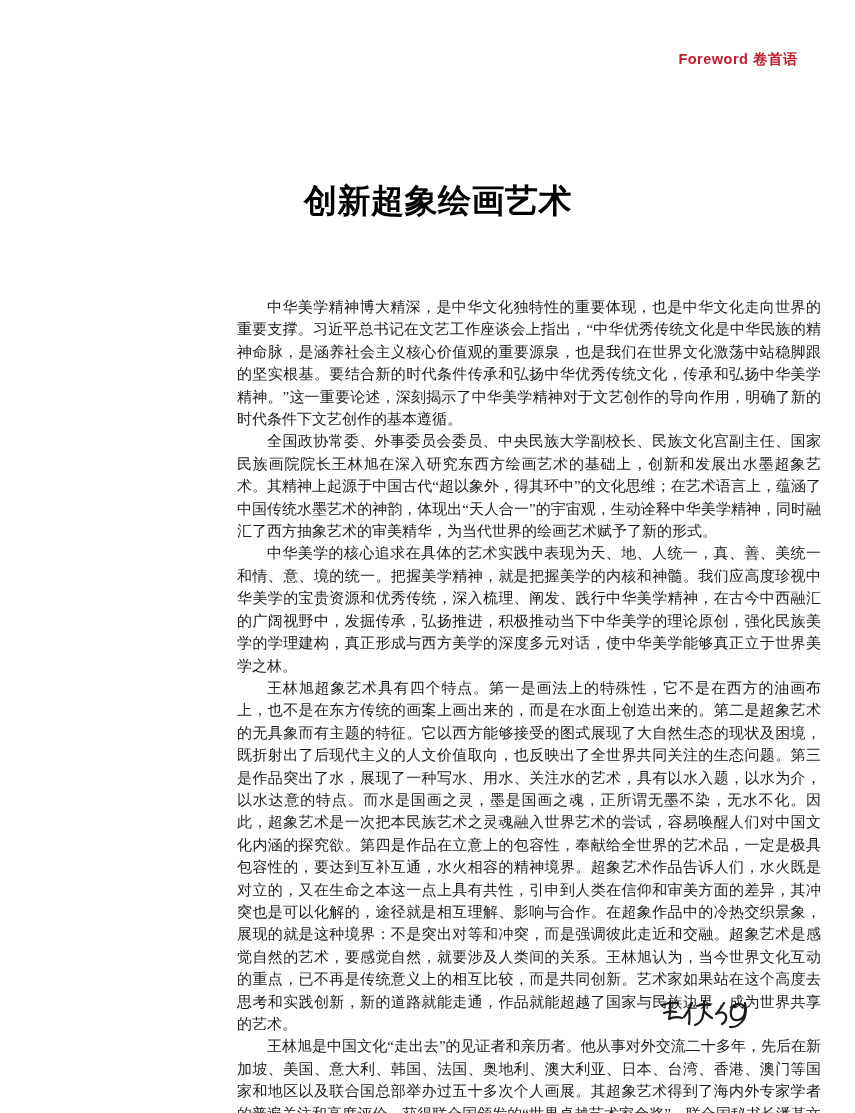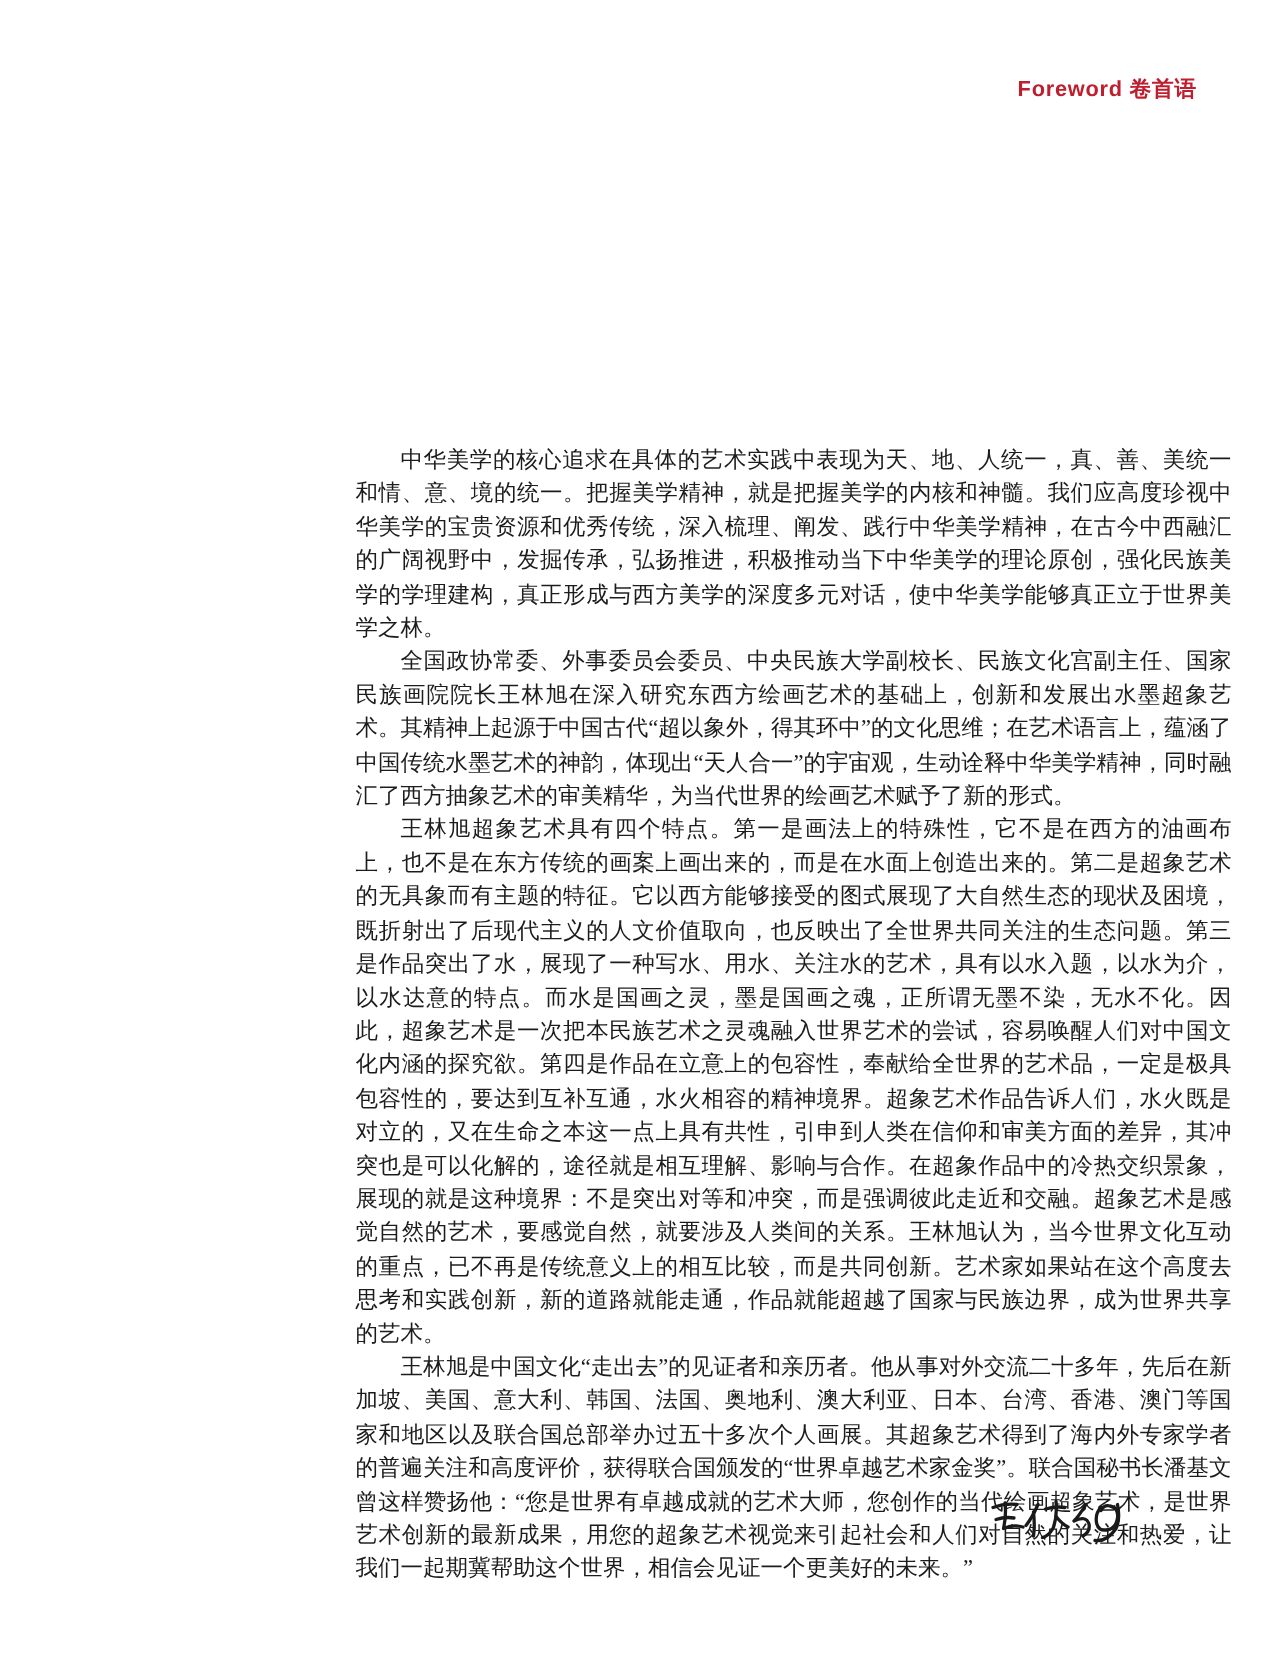--- a/index.html
+++ b/index.html
@@ -70,25 +70,27 @@
   }
 </style>
 </head>
 <body>
 
 <div class="page">
 
   <div class="foreword-header">Foreword  卷首语</div>
 
   <h1 class="title">
+    <span class="t-line indent">创新超象绘画艺术</span>
   </h1>
 
   <div class="article-body">
+    <p>中华美学精神博大精深，是中华文化独特性的重要体现，也是中华文化走向世界的重要支撑。习近平总书记在文艺工作座谈会上指出，“中华优秀传统文化是中华民族的精神命脉，是涵养社会主义核心价值观的重要源泉，也是我们在世界文化激荡中站稳脚跟的坚实根基。要结合新的时代条件传承和弘扬中华优秀传统文化，传承和弘扬中华美学精神。”这一重要论述，深刻揭示了中华美学精神对于文艺创作的导向作用，明确了新的时代条件下文艺创作的基本遵循。</p>
+    <p>全国政协常委、外事委员会委员、中央民族大学副校长、民族文化宫副主任、国家民族画院院长王林旭在深入研究东西方绘画艺术的基础上，创新和发展出水墨超象艺术。其精神上起源于中国古代“超以象外，得其环中”的文化思维；在艺术语言上，蕴涵了中国传统水墨艺术的神韵，体现出“天人合一”的宇宙观，生动诠释中华美学精神，同时融汇了西方抽象艺术的审美精华，为当代世界的绘画艺术赋予了新的形式。</p>
     <p>中华美学的核心追求在具体的艺术实践中表现为天、地、人统一，真、善、美统一和情、意、境的统一。把握美学精神，就是把握美学的内核和神髓。我们应高度珍视中华美学的宝贵资源和优秀传统，深入梳理、阐发、践行中华美学精神，在古今中西融汇的广阔视野中，发掘传承，弘扬推进，积极推动当下中华美学的理论原创，强化民族美学的学理建构，真正形成与西方美学的深度多元对话，使中华美学能够真正立于世界美学之林。</p>
-    <p>全国政协常委、外事委员会委员、中央民族大学副校长、民族文化宫副主任、国家民族画院院长王林旭在深入研究东西方绘画艺术的基础上，创新和发展出水墨超象艺术。其精神上起源于中国古代“超以象外，得其环中”的文化思维；在艺术语言上，蕴涵了中国传统水墨艺术的神韵，体现出“天人合一”的宇宙观，生动诠释中华美学精神，同时融汇了西方抽象艺术的审美精华，为当代世界的绘画艺术赋予了新的形式。</p>
     <p>王林旭超象艺术具有四个特点。第一是画法上的特殊性，它不是在西方的油画布上，也不是在东方传统的画案上画出来的，而是在水面上创造出来的。第二是超象艺术的无具象而有主题的特征。它以西方能够接受的图式展现了大自然生态的现状及困境，既折射出了后现代主义的人文价值取向，也反映出了全世界共同关注的生态问题。第三是作品突出了水，展现了一种写水、用水、关注水的艺术，具有以水入题，以水为介，以水达意的特点。而水是国画之灵，墨是国画之魂，正所谓无墨不染，无水不化。因此，超象艺术是一次把本民族艺术之灵魂融入世界艺术的尝试，容易唤醒人们对中国文化内涵的探究欲。第四是作品在立意上的包容性，奉献给全世界的艺术品，一定是极具包容性的，要达到互补互通，水火相容的精神境界。超象艺术作品告诉人们，水火既是对立的，又在生命之本这一点上具有共性，引申到人类在信仰和审美方面的差异，其冲突也是可以化解的，途径就是相互理解、影响与合作。在超象作品中的冷热交织景象，展现的就是这种境界：不是突出对等和冲突，而是强调彼此走近和交融。超象艺术是感觉自然的艺术，要感觉自然，就要涉及人类间的关系。王林旭认为，当今世界文化互动的重点，已不再是传统意义上的相互比较，而是共同创新。艺术家如果站在这个高度去思考和实践创新，新的道路就能走通，作品就能超越了国家与民族边界，成为世界共享的艺术。</p>
     <p>王林旭是中国文化“走出去”的见证者和亲历者。他从事对外交流二十多年，先后在新加坡、美国、意大利、韩国、法国、奥地利、澳大利亚、日本、台湾、香港、澳门等国家和地区以及联合国总部举办过五十多次个人画展。其超象艺术得到了海内外专家学者的普遍关注和高度评价，获得联合国颁发的“世界卓越艺术家金奖”。联合国秘书长潘基文曾这样赞扬他：“您是世界有卓越成就的艺术大师，您创作的当代绘画超象艺术，是世界艺术创新的最新成果，用您的超象艺术视觉来引起社会和人们对自然的关注和热爱，让我们一起期冀帮助这个世界，相信会见证一个更美好的未来。”</p>
   </div>
 
   <div class="signature">
     <svg viewBox="0 0 120 48" aria-hidden="true">
 
       <path d="M10 12 q8 -3 16 -2"></path>
       <path d="M12 20 q6 -2 12 -1"></path>
       <path d="M18 9 q1 8 -1 17 q6 -3 13 -1"></path>

